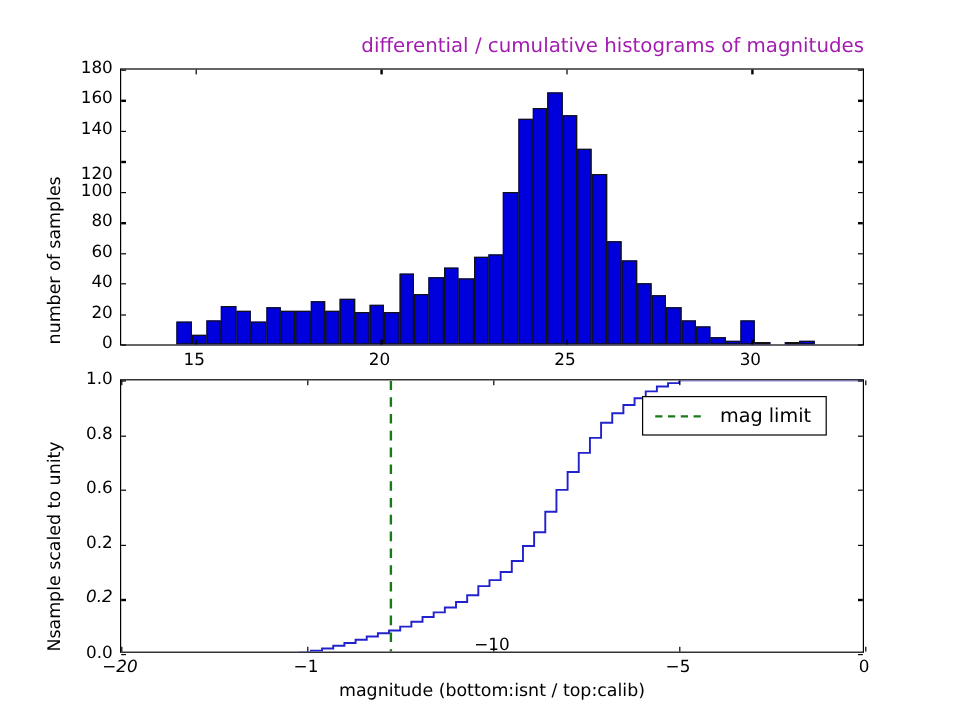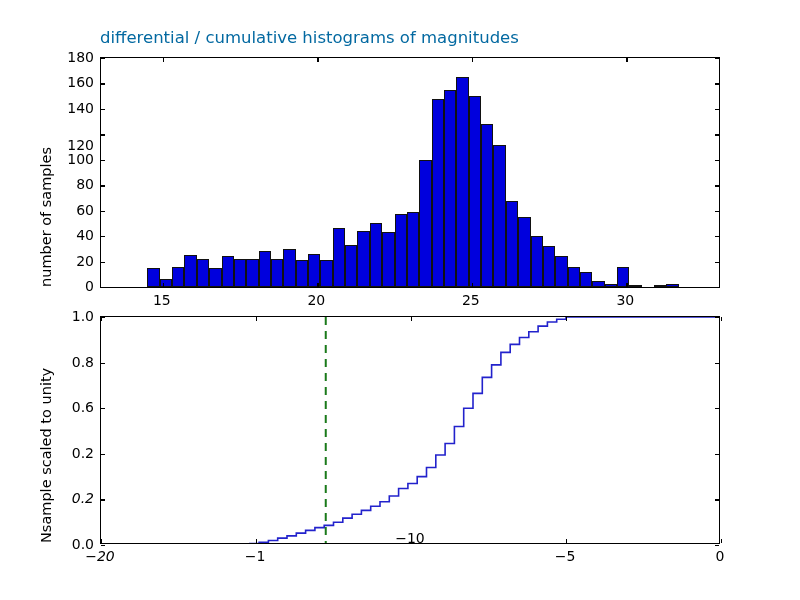--- a/index.html
+++ b/index.html
@@ -32,23 +32,23 @@
     left: 0; top: 0; right: 0; bottom: 0;
     overflow: hidden;
   }
 
   
   #chart-title {
     position: absolute;
     left: 100px;
     top: 28px;
     width: 620px;
-    text-align: left;
+    text-align: right;
     font-size: 16.5px;
-    color: #0369a1;
+    color: #a21caf;
     white-space: nowrap;
   }
   .ylabel {
     position: absolute;
     transform-origin: 0 0;
     transform: rotate(-90deg);
     font-size: 14.5px;
     color: #000;
     white-space: nowrap;
   }
@@ -265,15 +265,20 @@
       <div class="ticklabel-x" style="left: 410px; top: 530px;">−10</div>
       <div class="ticklabel-x" style="left: 565px; top: 548px;">−5</div>
       <div class="ticklabel-x" style="left: 720px; top: 548px;">0</div>
       <div class="ticklabel-y" style="left: 52px; width: 42px; top: 544px;">0.0</div>
       <div class="ticklabel-y" style="left: 52px; width: 42px; top: 498.4px; font-style: italic;">0.2</div>
       <div class="ticklabel-y" style="left: 52px; width: 42px; top: 452.8px;">0.2</div>
       <div class="ticklabel-y" style="left: 52px; width: 42px; top: 407.2px;">0.6</div>
       <div class="ticklabel-y" style="left: 52px; width: 42px; top: 361.6px;">0.8</div>
       <div class="ticklabel-y" style="left: 52px; width: 42px; top: 316px;">1.0</div>
     </div>
-
+  <div id="xlabel-bottom">magnitude (bottom:isnt / top:calib)</div>
+
+  <div id="legend" style="left:535px; top:330px;">
+    <span class="legend-dash"></span>
+    <span class="legend-text">mag limit</span>
+  </div>
 
 </div>
 
 </body></html>

